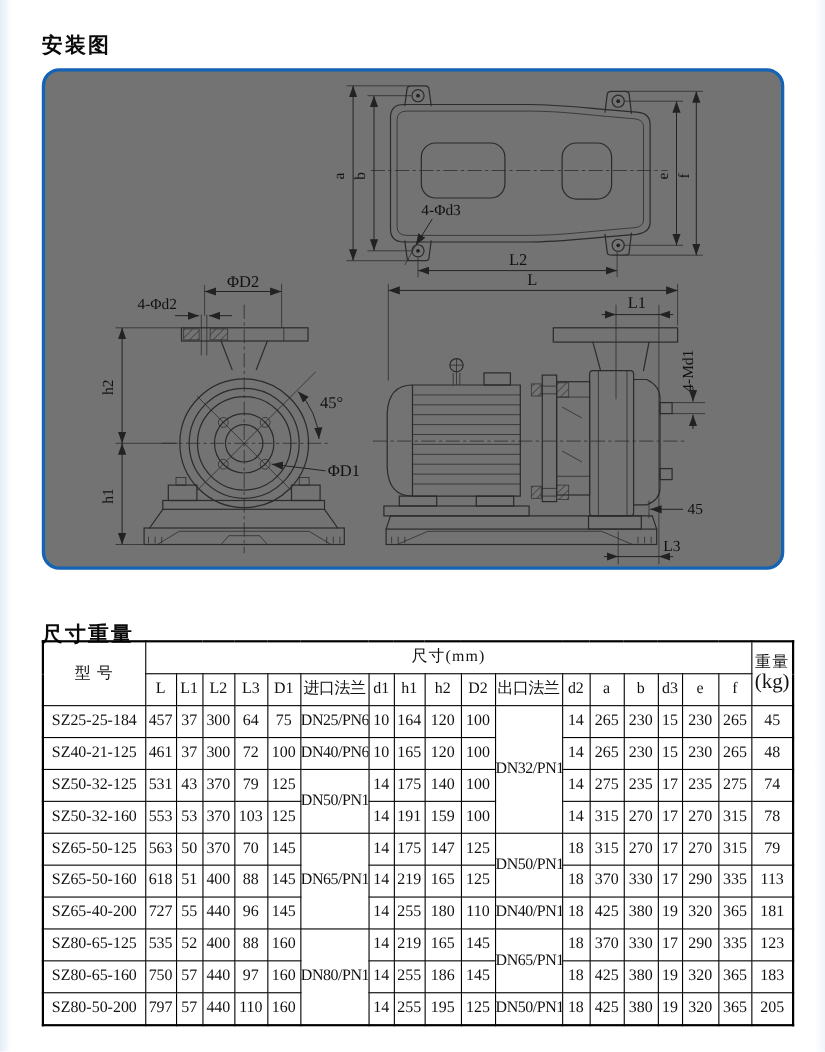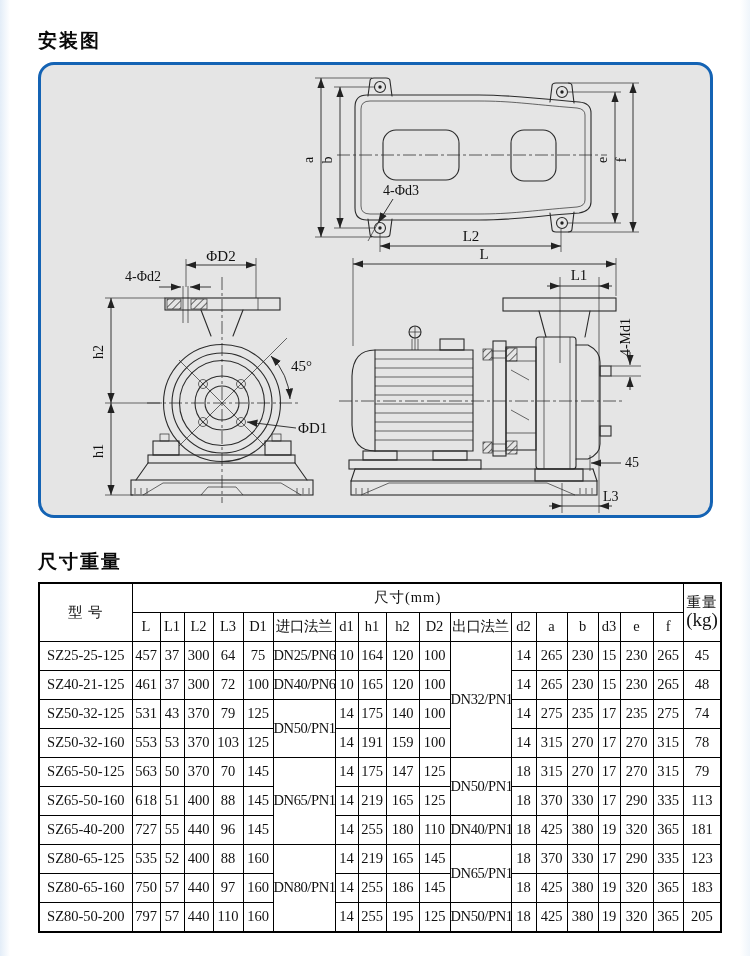--- a/index.html
+++ b/index.html
@@ -10,24 +10,24 @@
   }
   .edge-tint{position:absolute;top:0;bottom:0;width:10px;pointer-events:none;}
   .edge-tint.left{left:0;background:linear-gradient(90deg,#e3edf8,rgba(255,255,255,0));}
   .edge-tint.right{right:0;background:linear-gradient(270deg,#eff5fb,rgba(255,255,255,0));}
   .sec-title{
     position:absolute;left:38px;
     font-family:"Liberation Sans","DejaVu Sans",sans-serif;
     font-weight:bold;font-size:19px;letter-spacing:2px;color:#0a0a0a;
   }
   #title-install{top:28px;}
-  #title-dims{top:549px;}
+  #title-dims{top:564px;}
   .diagram-panel{
     position:absolute;left:38px;top:62px;width:669px;height:450px;
-    border:3px solid #1463b4;border-radius:16px;background:#e5e5e5;
+    border:3px solid #1463b4;border-radius:16px;background:#737373;
   }
   .diagram-panel svg{display:block;width:100%;height:100%;}
   svg .st{stroke:#2b2b2b;stroke-width:1.1;fill:none;stroke-linecap:round;}
   svg .thin{stroke:#2b2b2b;stroke-width:0.7;fill:none;}
   svg .dim{stroke:#222;stroke-width:0.9;fill:none;}
   svg .cl{stroke:#333;stroke-width:0.8;fill:none;stroke-dasharray:13 3 3 3;}
   svg text{font-family:"Liberation Serif","DejaVu Serif",serif;font-size:15px;fill:#111;}
   svg text.sm{font-size:14px;}
   
   .dim-table{
@@ -324,21 +324,21 @@
         <th>d2</th>
         <th>a</th>
         <th>b</th>
         <th>d3</th>
         <th>e</th>
         <th>f</th>
       </tr>
     </thead>
   <tbody>
       <tr>
-        <td class="c-model">SZ25-25-125</td>
+        <td class="c-model">SZ25-25-184</td>
         <td class="c-num">457</td>
         <td class="c-num">37</td>
         <td class="c-num">300</td>
         <td class="c-num">64</td>
         <td class="c-num">75</td>
         <td class="c-flange">DN25/PN6</td>
         <td class="c-num">10</td>
         <td class="c-num">164</td>
         <td class="c-num">120</td>
         <td class="c-num">100</td>

